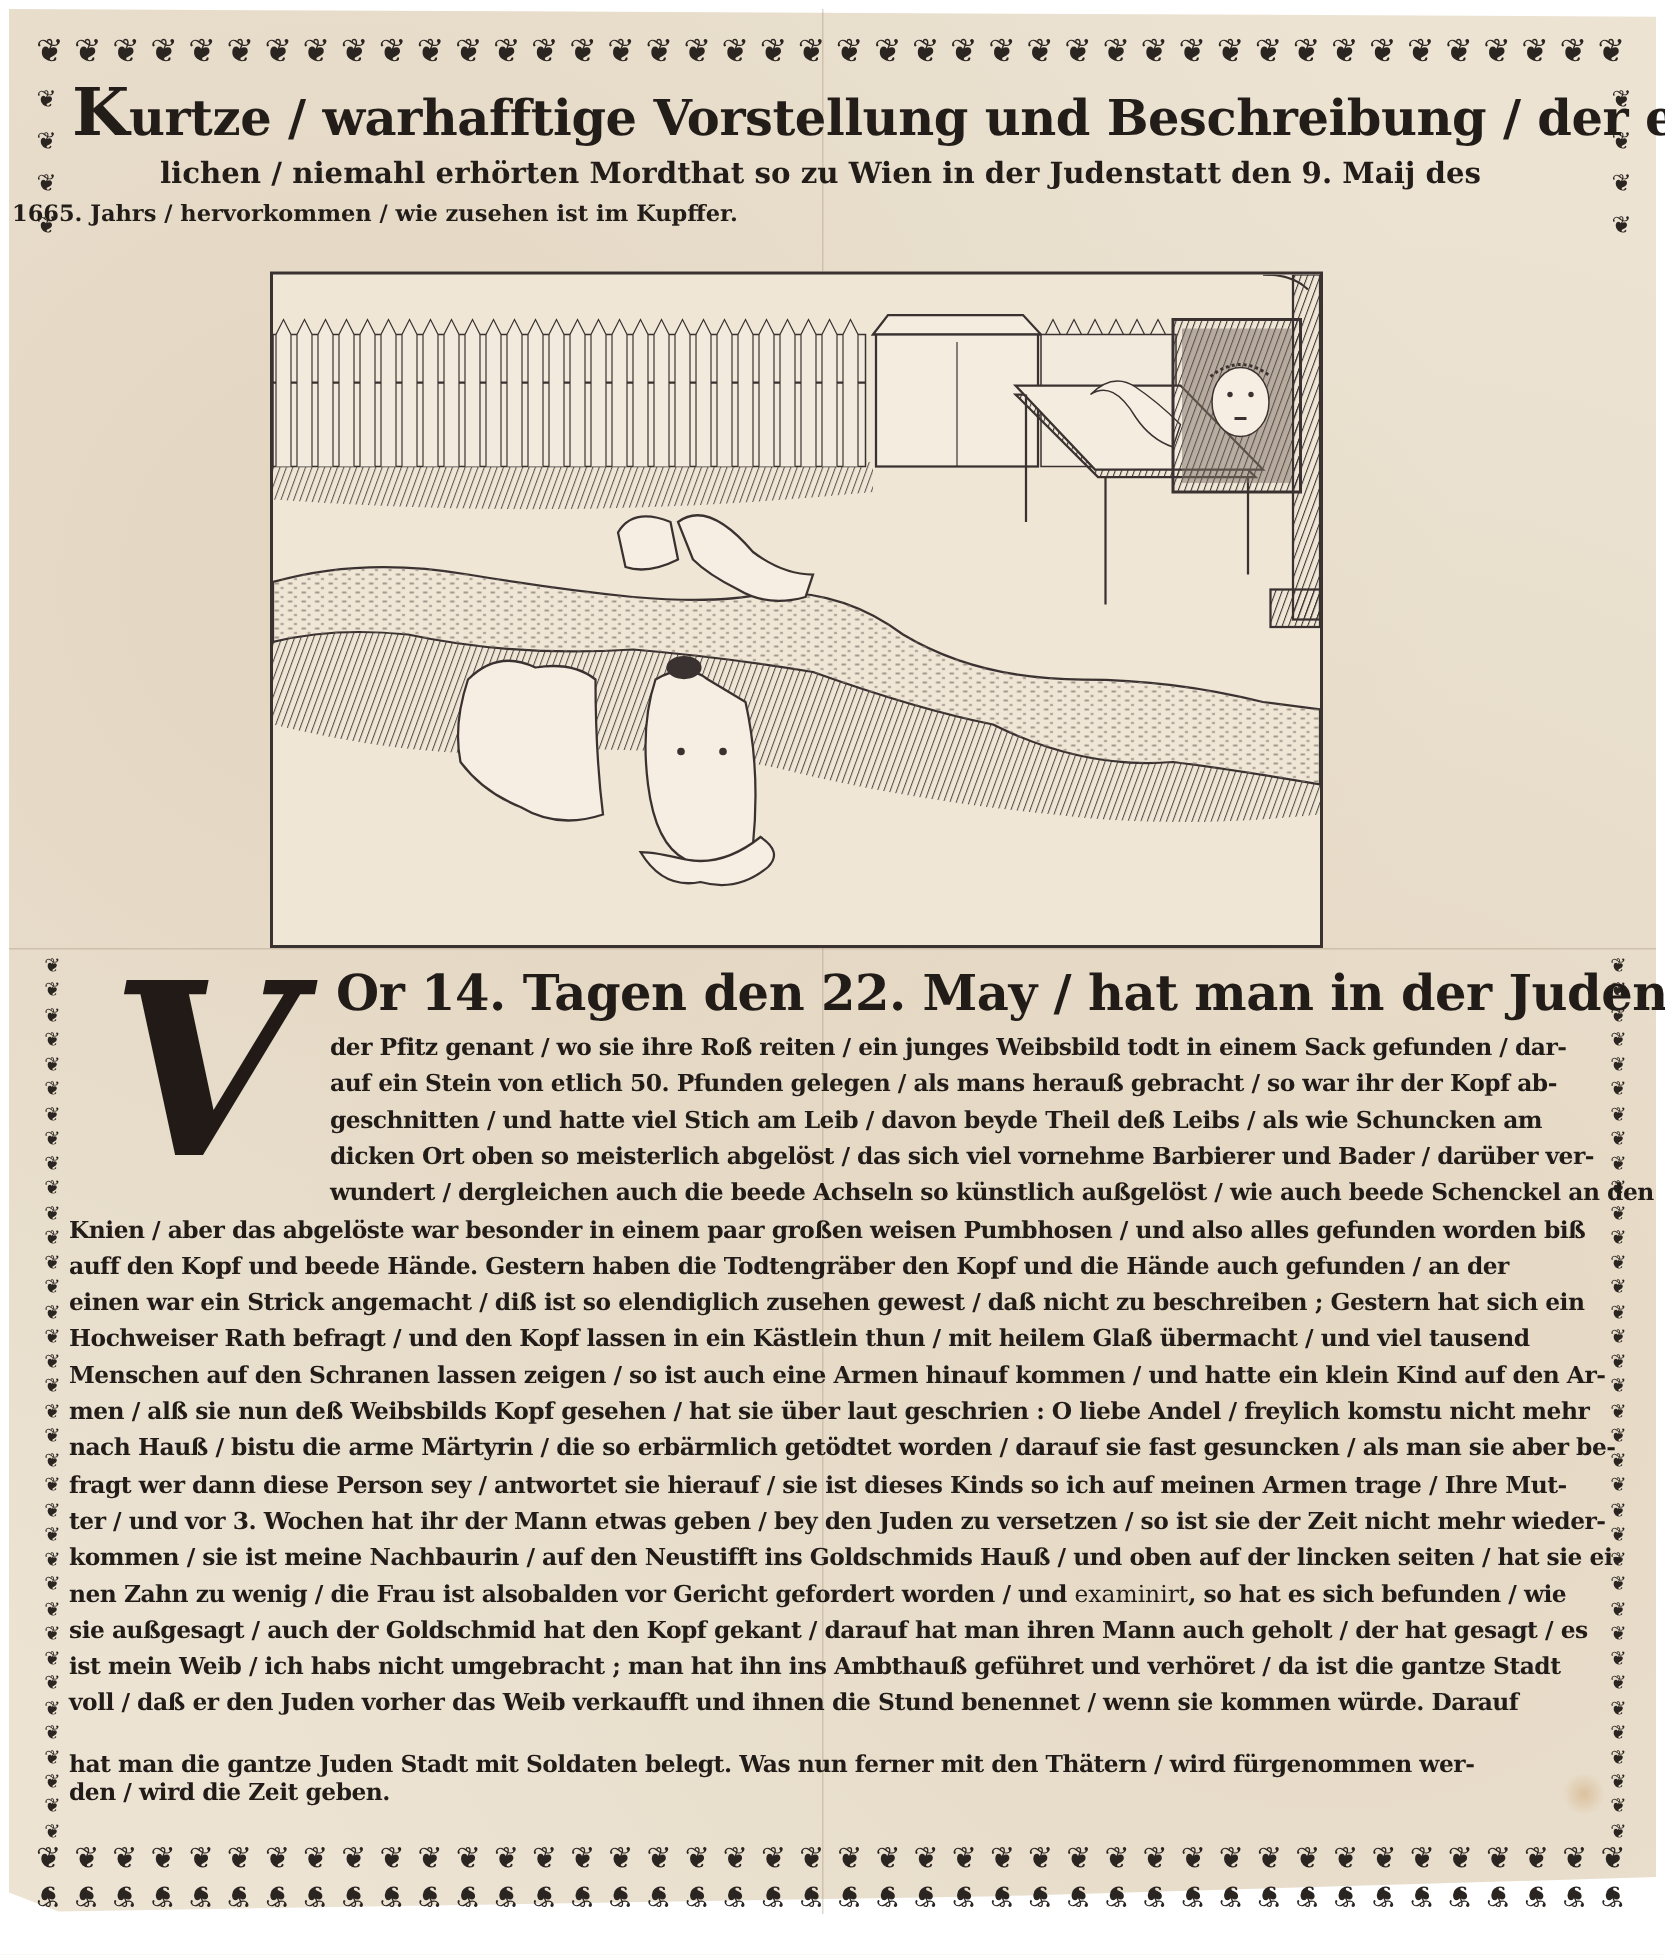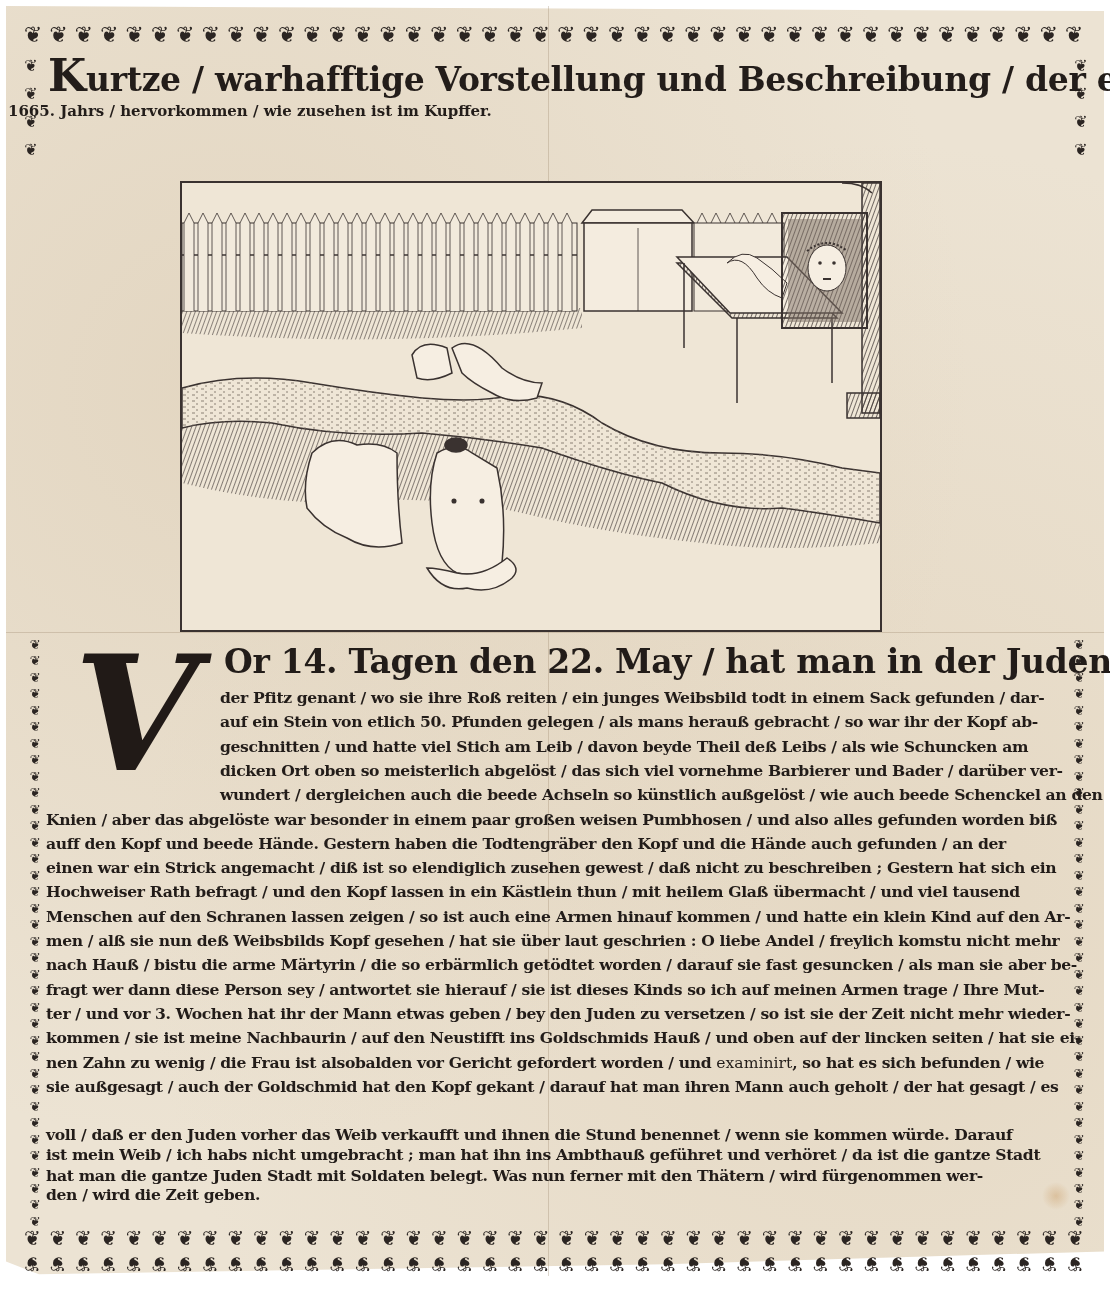--- a/index.html
+++ b/index.html
@@ -138,20 +138,21 @@
   </div>
 <div class="orn-col orn-col-tr">
     <span>❦</span>
     <span>❦</span>
     <span>❦</span>
     <span>❦</span>
   </div>
 
 <div class="heading">
   <div class="l1"><span class="initial">K</span><span>urtze / warhafftige Vorstellung und Beschreibung / der erschröck-</span></div>
+  <div class="l2">lichen / niemahl erhörten Mordthat so zu Wien in der Judenstatt den 9. Maij des</div>
   <div class="l3">1665. Jahrs / hervorkommen / wie zusehen ist im Kupffer.</div>
 </div>
 
 <div class="plate">
   <svg width="698" height="447" viewBox="0 0 698 447">
     <defs>
       <pattern id="hatch" width="4" height="4" patternUnits="userSpaceOnUse" patternTransform="rotate(20)">
         <line x1="0" y1="0" x2="0" y2="4" stroke="#3a3230" stroke-width="1.4"></line>
       </pattern>
       <pattern id="dots" width="9" height="6" patternUnits="userSpaceOnUse">
@@ -354,21 +355,21 @@
       <div class="line full" style="top: 214.1px;"><span>einen war ein Strick angemacht / diß ist so elendiglich zusehen gewest / daß nicht zu beschreiben ; Gestern hat sich ein</span></div>
       <div class="line full" style="top: 238.4px;"><span>Hochweiser Rath befragt / und den Kopf lassen in ein Kästlein thun / mit heilem Glaß übermacht / und viel tausend</span></div>
       <div class="line full" style="top: 262.7px;"><span>Menschen auf den Schranen lassen zeigen / so ist auch eine Armen hinauf kommen / und hatte ein klein Kind auf den Ar-</span></div>
       <div class="line full" style="top: 287px;"><span>men / alß sie nun deß Weibsbilds Kopf gesehen / hat sie über laut geschrien : O liebe Andel / freylich komstu nicht mehr</span></div>
       <div class="line full" style="top: 311.3px;"><span>nach Hauß / bistu die arme Märtyrin / die so erbärmlich getödtet worden / darauf sie fast gesuncken / als man sie aber be-</span></div>
       <div class="line full" style="top: 335.6px;"><span>fragt wer dann diese Person sey / antwortet sie hierauf / sie ist dieses Kinds so ich auf meinen Armen trage / Ihre Mut-</span></div>
       <div class="line full" style="top: 359.9px;"><span>ter / und vor 3. Wochen hat ihr der Mann etwas geben / bey den Juden zu versetzen / so ist sie der Zeit nicht mehr wieder-</span></div>
       <div class="line full" style="top: 384.2px;"><span>kommen / sie ist meine Nachbaurin / auf den Neustifft ins Goldschmids Hauß / und oben auf der lincken seiten / hat sie ei-</span></div>
       <div class="line full" style="top: 408.5px;"><span>nen Zahn zu wenig / die Frau ist alsobalden vor Gericht gefordert worden / und </span><span class="roman">examinirt</span><span>, so hat es sich befunden / wie</span></div>
       <div class="line full" style="top: 432.8px;"><span>sie außgesagt / auch der Goldschmid hat den Kopf gekant / darauf hat man ihren Mann auch geholt / der hat gesagt / es</span></div>
-      <div class="line full" style="top: 457.1px; margin-top: 44px;"><span>ist mein Weib / ich habs nicht umgebracht ; man hat ihn ins Ambthauß geführet und verhöret / da ist die gantze Stadt</span></div>
+      <div class="line full" style="top: 457.1px;"><span>ist mein Weib / ich habs nicht umgebracht ; man hat ihn ins Ambthauß geführet und verhöret / da ist die gantze Stadt</span></div>
       <div class="line full" style="top: 481.4px;"><span>voll / daß er den Juden vorher das Weib verkaufft und ihnen die Stund benennet / wenn sie kommen würde.     Darauf</span></div>
       <div class="line full" style="top: 505.7px; margin-top: 16px;"><span>hat man die gantze Juden Stadt mit Soldaten belegt.     Was nun ferner mit den Thätern / wird fürgenommen wer-</span></div>
       <div class="line full" style="top: 530px; margin-top: 11px;"><span>den / wird die Zeit geben.</span></div>
     </div>
 </div>
 
 <div class="orn-row orn-bot1">
     <span>❦</span>
     <span>❦</span>
     <span>❦</span>

